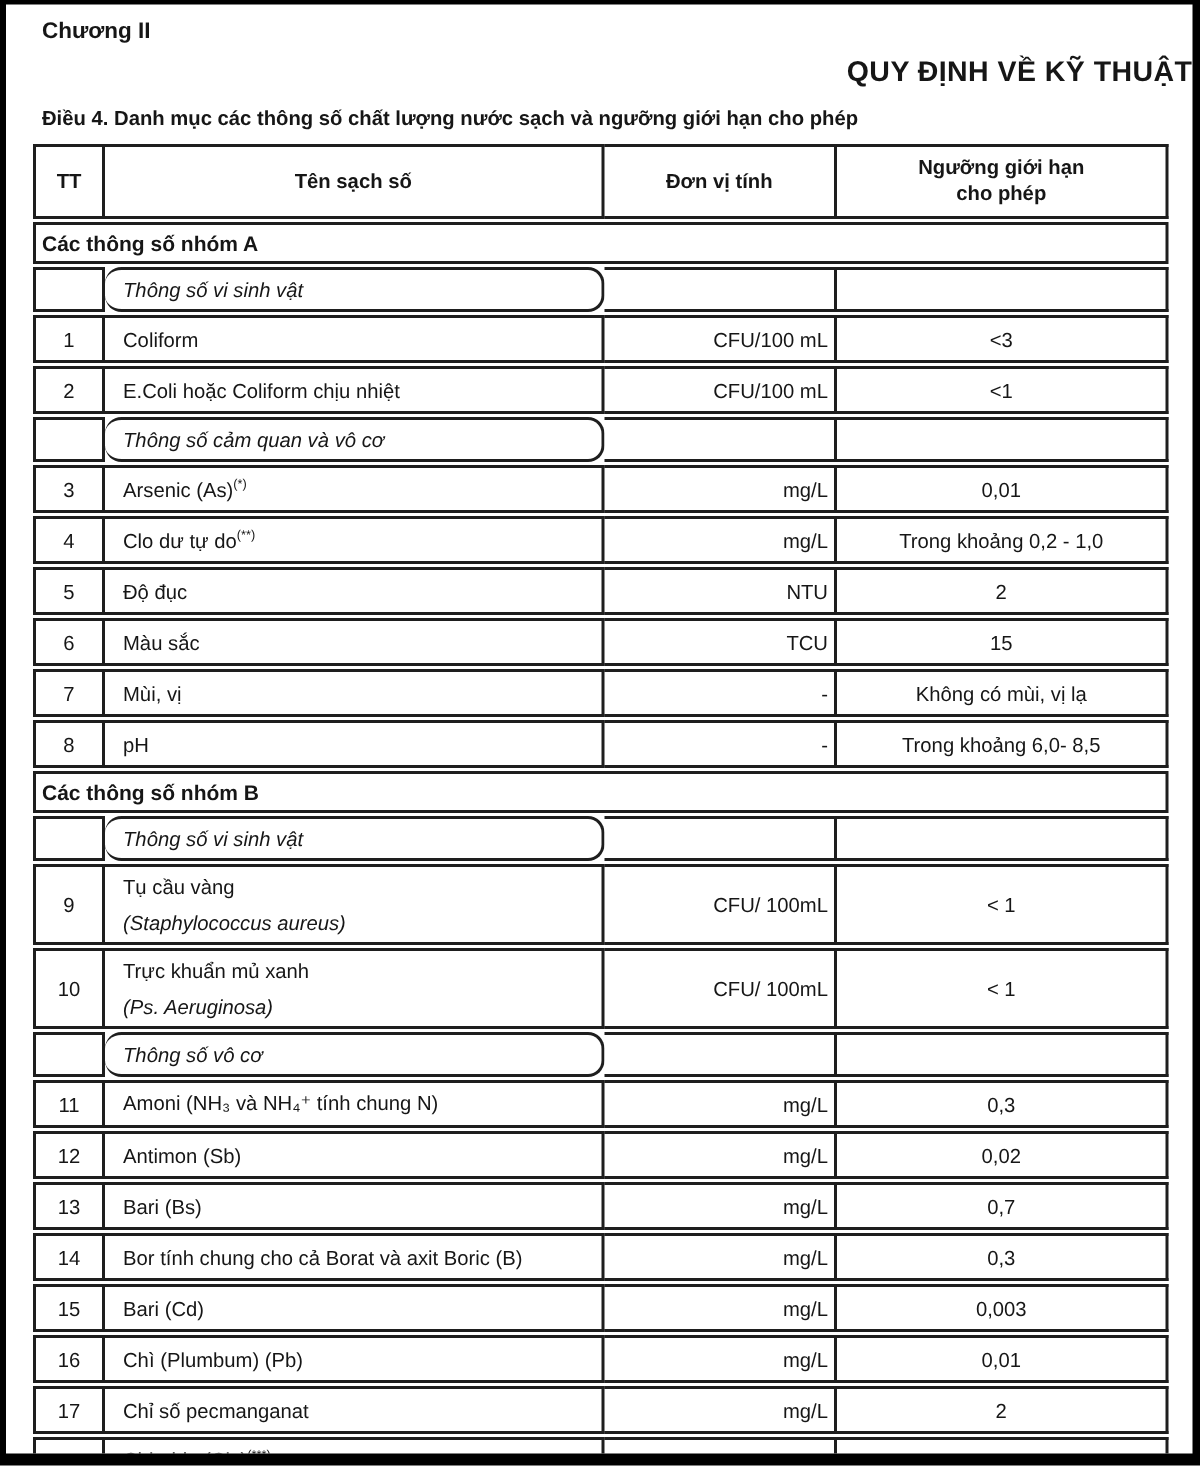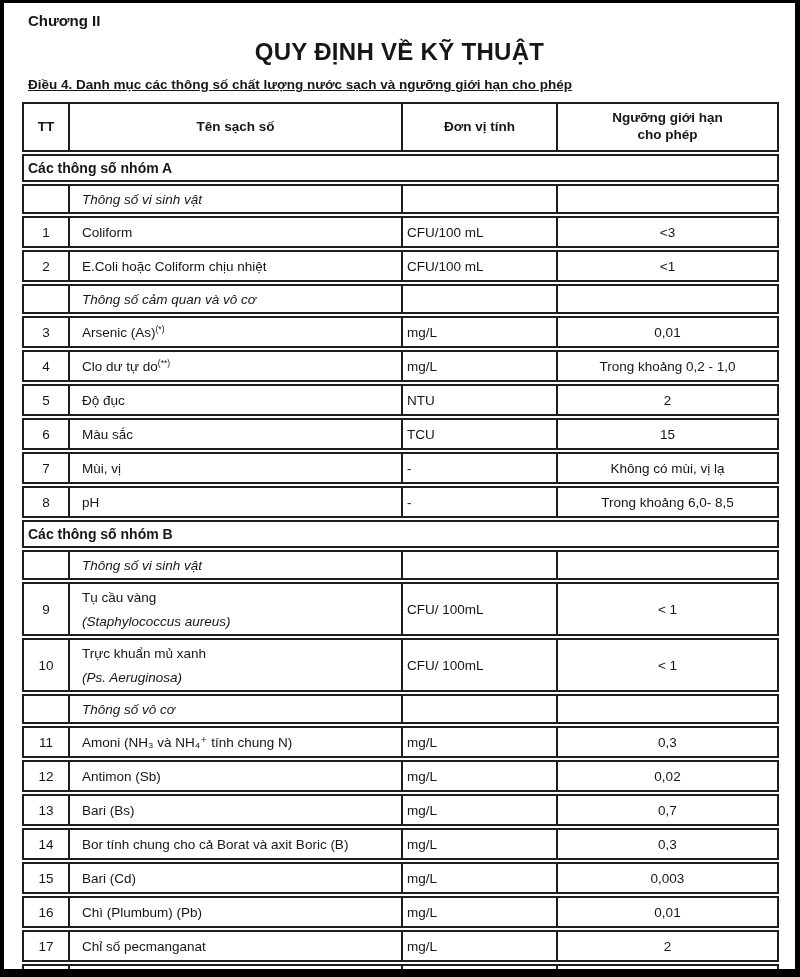--- a/index.html
+++ b/index.html
@@ -13,31 +13,30 @@
     font-family: "Liberation Sans", "DejaVu Sans", sans-serif;
     color: #161616;
     overflow: hidden;
   }
   .chapter {
     margin: 9px 0 0 24px;
     font-weight: bold;
     font-size: 15px;
   }
   .doc-title {
-    text-align: center;
-    font-weight: bold;
-    font-size: 24px;
+    text-align: right;
+    font-weight: bold;
+    font-size: 19px;
     margin-top: 9px;
     letter-spacing: 0.3px;
   }
   .article {
     margin: 11px 24px 0 24px;
     font-weight: bold;
     font-size: 13.5px;
-    text-decoration: underline;
   }
   table.params {
     margin: 8px 0 0 18px;
     width: 757px;
     table-layout: fixed;
     border-collapse: separate;
     border-spacing: 0 2px;
     font-size: 13.5px;
     color: #161616;
   }
@@ -68,23 +67,23 @@
     font-weight: bold;
     font-size: 14px;
     text-align: left;
     padding-left: 8px;
   }
   .row-sub td { height: 22px; }
   .row-data td { height: 24px; }
   .row-tall td { height: 46px; }
   .c-tt    { text-align: center; }
   .c-name  { text-align: left; padding-left: 12px !important; }
-  .c-unit  { text-align: left; }
+  .c-unit  { text-align: right; }
   .c-limit { text-align: center; }
-  .c-name.italic { font-style: italic; }
+  .c-name.italic { font-style: italic; border-radius: 11px; }
   .c-name sup { font-size: 8.5px; vertical-align: super; line-height: 0; }
   .c-name .line2 { font-style: italic; margin-top: 9px; }
 </style>
 </head>
 <body>
 
 <div class="chapter">Chương II</div>
 <div class="doc-title">QUY ĐỊNH VỀ KỸ THUẬT</div>
 <div class="article">Điều 4. Danh mục các thông số chất lượng nước sạch và ngưỡng giới hạn cho phép</div>
 

